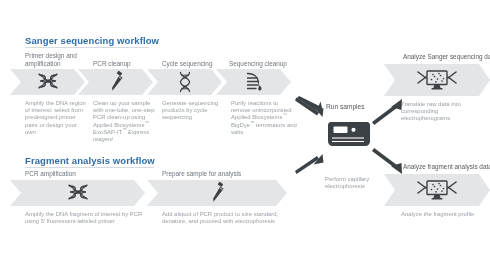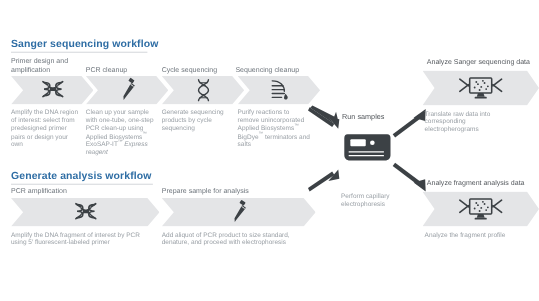--- a/index.html
+++ b/index.html
@@ -14,21 +14,21 @@
     overflow: hidden;
     font-family: "Liberation Sans", sans-serif;
     color: #8a8f94;
   }
   #stage {
     position: absolute;
     left: 0; top: 0;
     width: 490px;
     height: 274px;
   }
-  .abs { position: absolute; }
+  .abs { position: absolute; margin-left: 15px; }
 
   
   .wf-title {
     color: #2e6da4;
     font-size: 9.5px;
     font-weight: bold;
     letter-spacing: 0.1px;
     white-space: nowrap;
   }
   .wf-rule {
@@ -168,21 +168,21 @@
   </div>
 
   <div class="abs body-copy" style="left:10px; top:100px; width:62px;">Amplify the DNA region of interest: select from predesigned primer pairs or design your own</div>
 
   <div class="abs body-copy" style="left:78px; top:100px; width:62px;"><span>Clean up your sample with one-tube, one-step PCR clean-up using Applied Biosystems</span><span class="tm">™</span><span> ExoSAP-IT</span><span class="tm">™</span><span class="ital"> Express reagent</span></div>
 
   <div class="abs body-copy" style="left:147px; top:100px; width:64px;">Generate sequencing products by cycle sequencing</div>
 
   <div class="abs body-copy" style="left:216px; top:100px; width:66px;"><span>Purify reactions to remove unincorporated Applied Biosystems</span><span class="tm">™</span><span> BigDye</span><span class="tm">™</span><span> terminators and salts</span></div>
 
-  <div class="abs wf-title" style="left:10px; top:155px;">Generate analysis workflow</div>
+  <div class="abs wf-title" style="left:10px; top:155px;">Fragment analysis workflow</div>
   <div class="abs wf-rule" style="left:10px; top:167px; width:129px;"></div>
 
   <div class="abs step-head" style="left:10px; top:170px; width:80px;">PCR amplification</div>
   <div class="abs step-head" style="left:147px; top:170px; width:110px;">Prepare sample for analysis</div>
 
   <div class="chev first" style="left:10px; top:180px; width:135px; height:26px;">
     <span class="glyph">
       <svg width="24" height="20" viewBox="0 0 24 20">
         <g fill="none" stroke="#3c4145" stroke-width="1.5" stroke-linecap="round">
           <path d="M4 3 C11 3, 11 9, 4 9 C11 9, 11 15, 4 15"></path>

